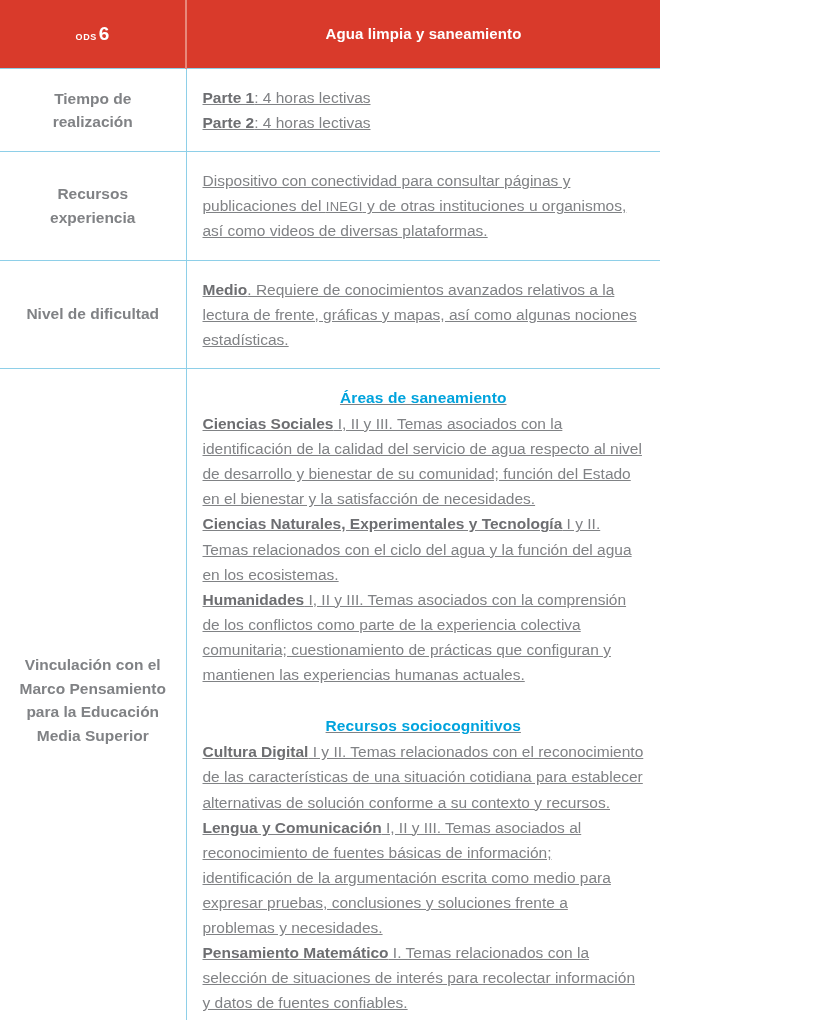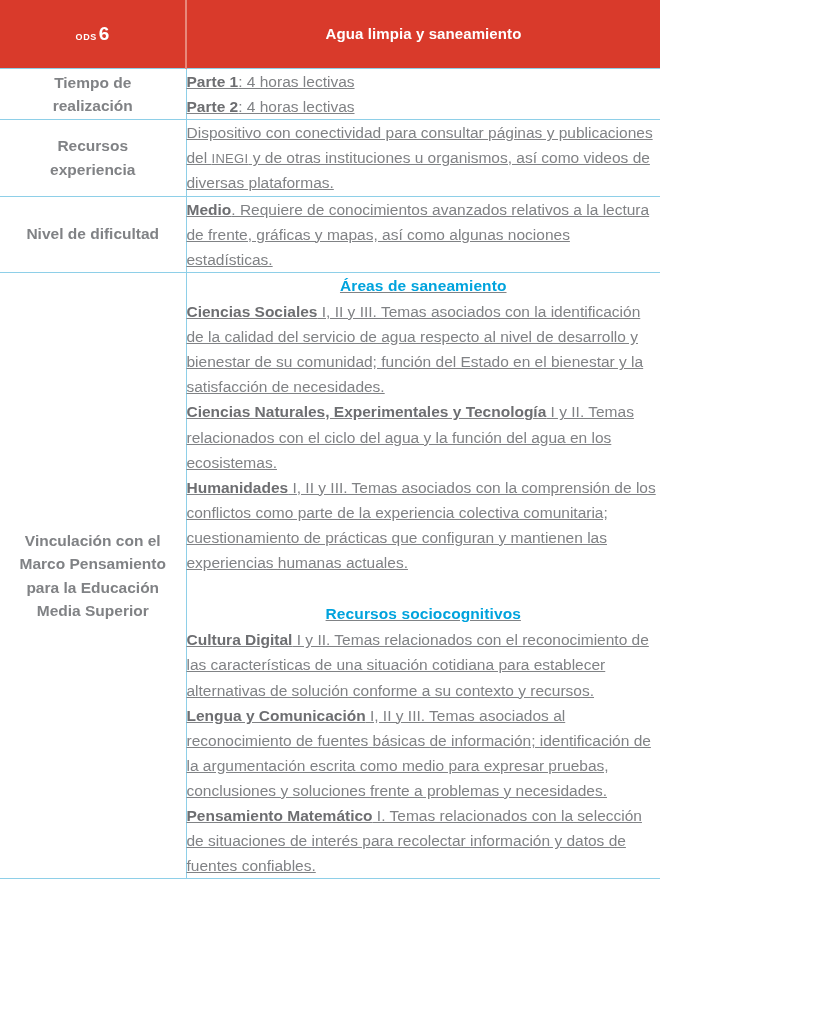--- a/index.html
+++ b/index.html
@@ -58,21 +58,21 @@
   .hdr-title {
     font-size: 15px;
     font-weight: bold;
     letter-spacing: 0.1px;
   }
 
   
   tr.body-row > td {
     border-top: 1.5px solid #8ecfe8;
     vertical-align: middle;
-    padding: 0;
+    padding: 16px;
   }
   tr.body-row.last > td {
     border-bottom: 1.5px solid #8ecfe8;
   }
   td.label-cell {
     width: 185px;
     text-align: center;
     font-weight: bold;
     font-size: 15.5px;
     color: #808285;

